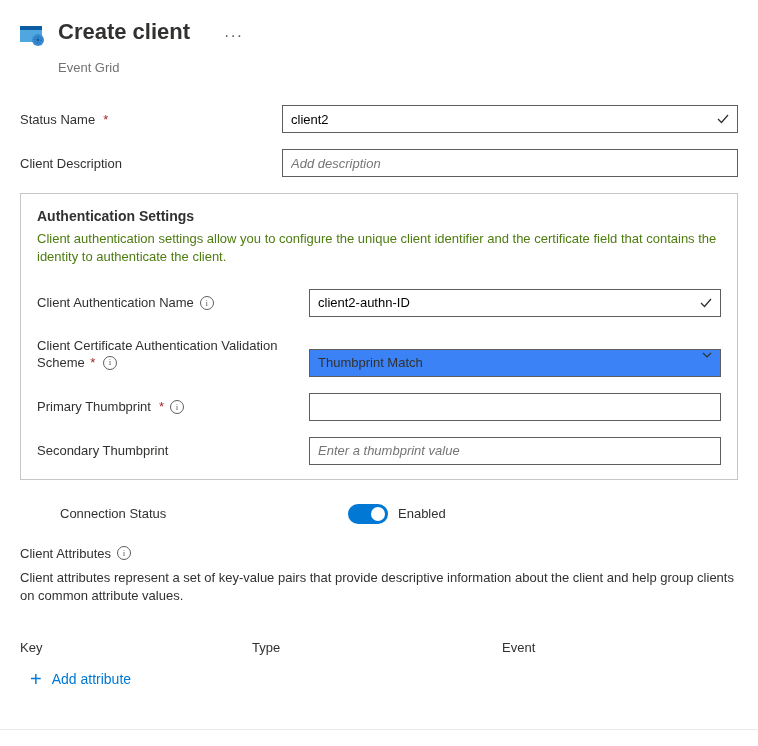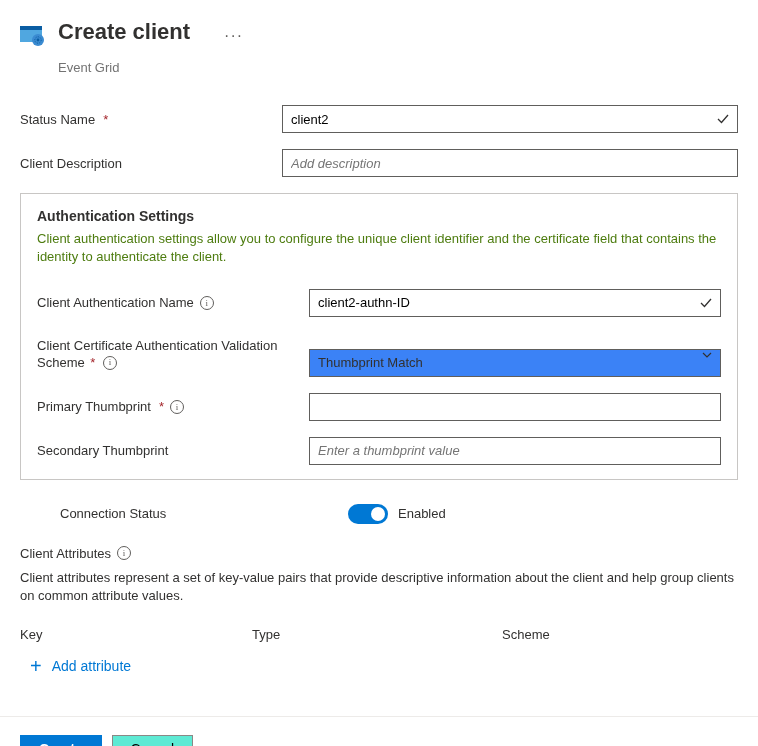--- a/index.html
+++ b/index.html
@@ -51,21 +51,21 @@
   .toggle-row .field-label { width: 288px; }
   .toggle {
     position: relative; width: 40px; height: 20px; border-radius: 10px;
     background: #0078d4; cursor: pointer; flex-shrink:0;
   }
   .toggle::after {
     content:""; position:absolute; width:14px; height:14px; background:#fff; border-radius:50%;
     top:3px; right:3px;
   }
   .toggle-label { margin-left: 10px; font-size:13px;}
-  .attr-desc { font-size:13px; color:#323130; margin-top:8px; margin-bottom:22px; line-height:1.4; }
+  .attr-desc { font-size:13px; color:#323130; margin-top:8px; margin-bottom:35px; line-height:1.4; }
   .attr-header { display:flex; font-size:13px; color:#323130; margin-bottom:14px; }
   .col-key { width: 232px; }
   .col-type { width: 250px; }
   .col-val { flex:1; }
   .add-attr {
     display:flex; align-items:center; gap:10px; color:#0078d4; font-size:14px;
     cursor:pointer; margin-left:10px; margin-bottom: 40px;
   }
   .plus { font-size: 20px; font-weight:300; line-height:1; }
   .footer {
@@ -196,21 +196,21 @@
 
 <div>
   <div class="field-label" style="width:auto;">
     <span>Client Attributes</span>
     <i class="info-icon">i</i>
   </div>
   <div class="attr-desc">Client attributes represent a set of key-value pairs that provide descriptive information about the client and help group clients on common attribute values.</div>
   <div class="attr-header">
     <div class="col-key">Key</div>
     <div class="col-type">Type</div>
-    <div class="col-val">Scheme</div>
+    <div class="col-val">Event</div>
   </div>
   <div class="add-attr">
     <span class="plus">+</span>
     <span>Add attribute</span>
   </div>
 </div>
 
 <div class="footer">
   <button class="btn primary">Create</button>
   <button class="btn">Cancel</button>

